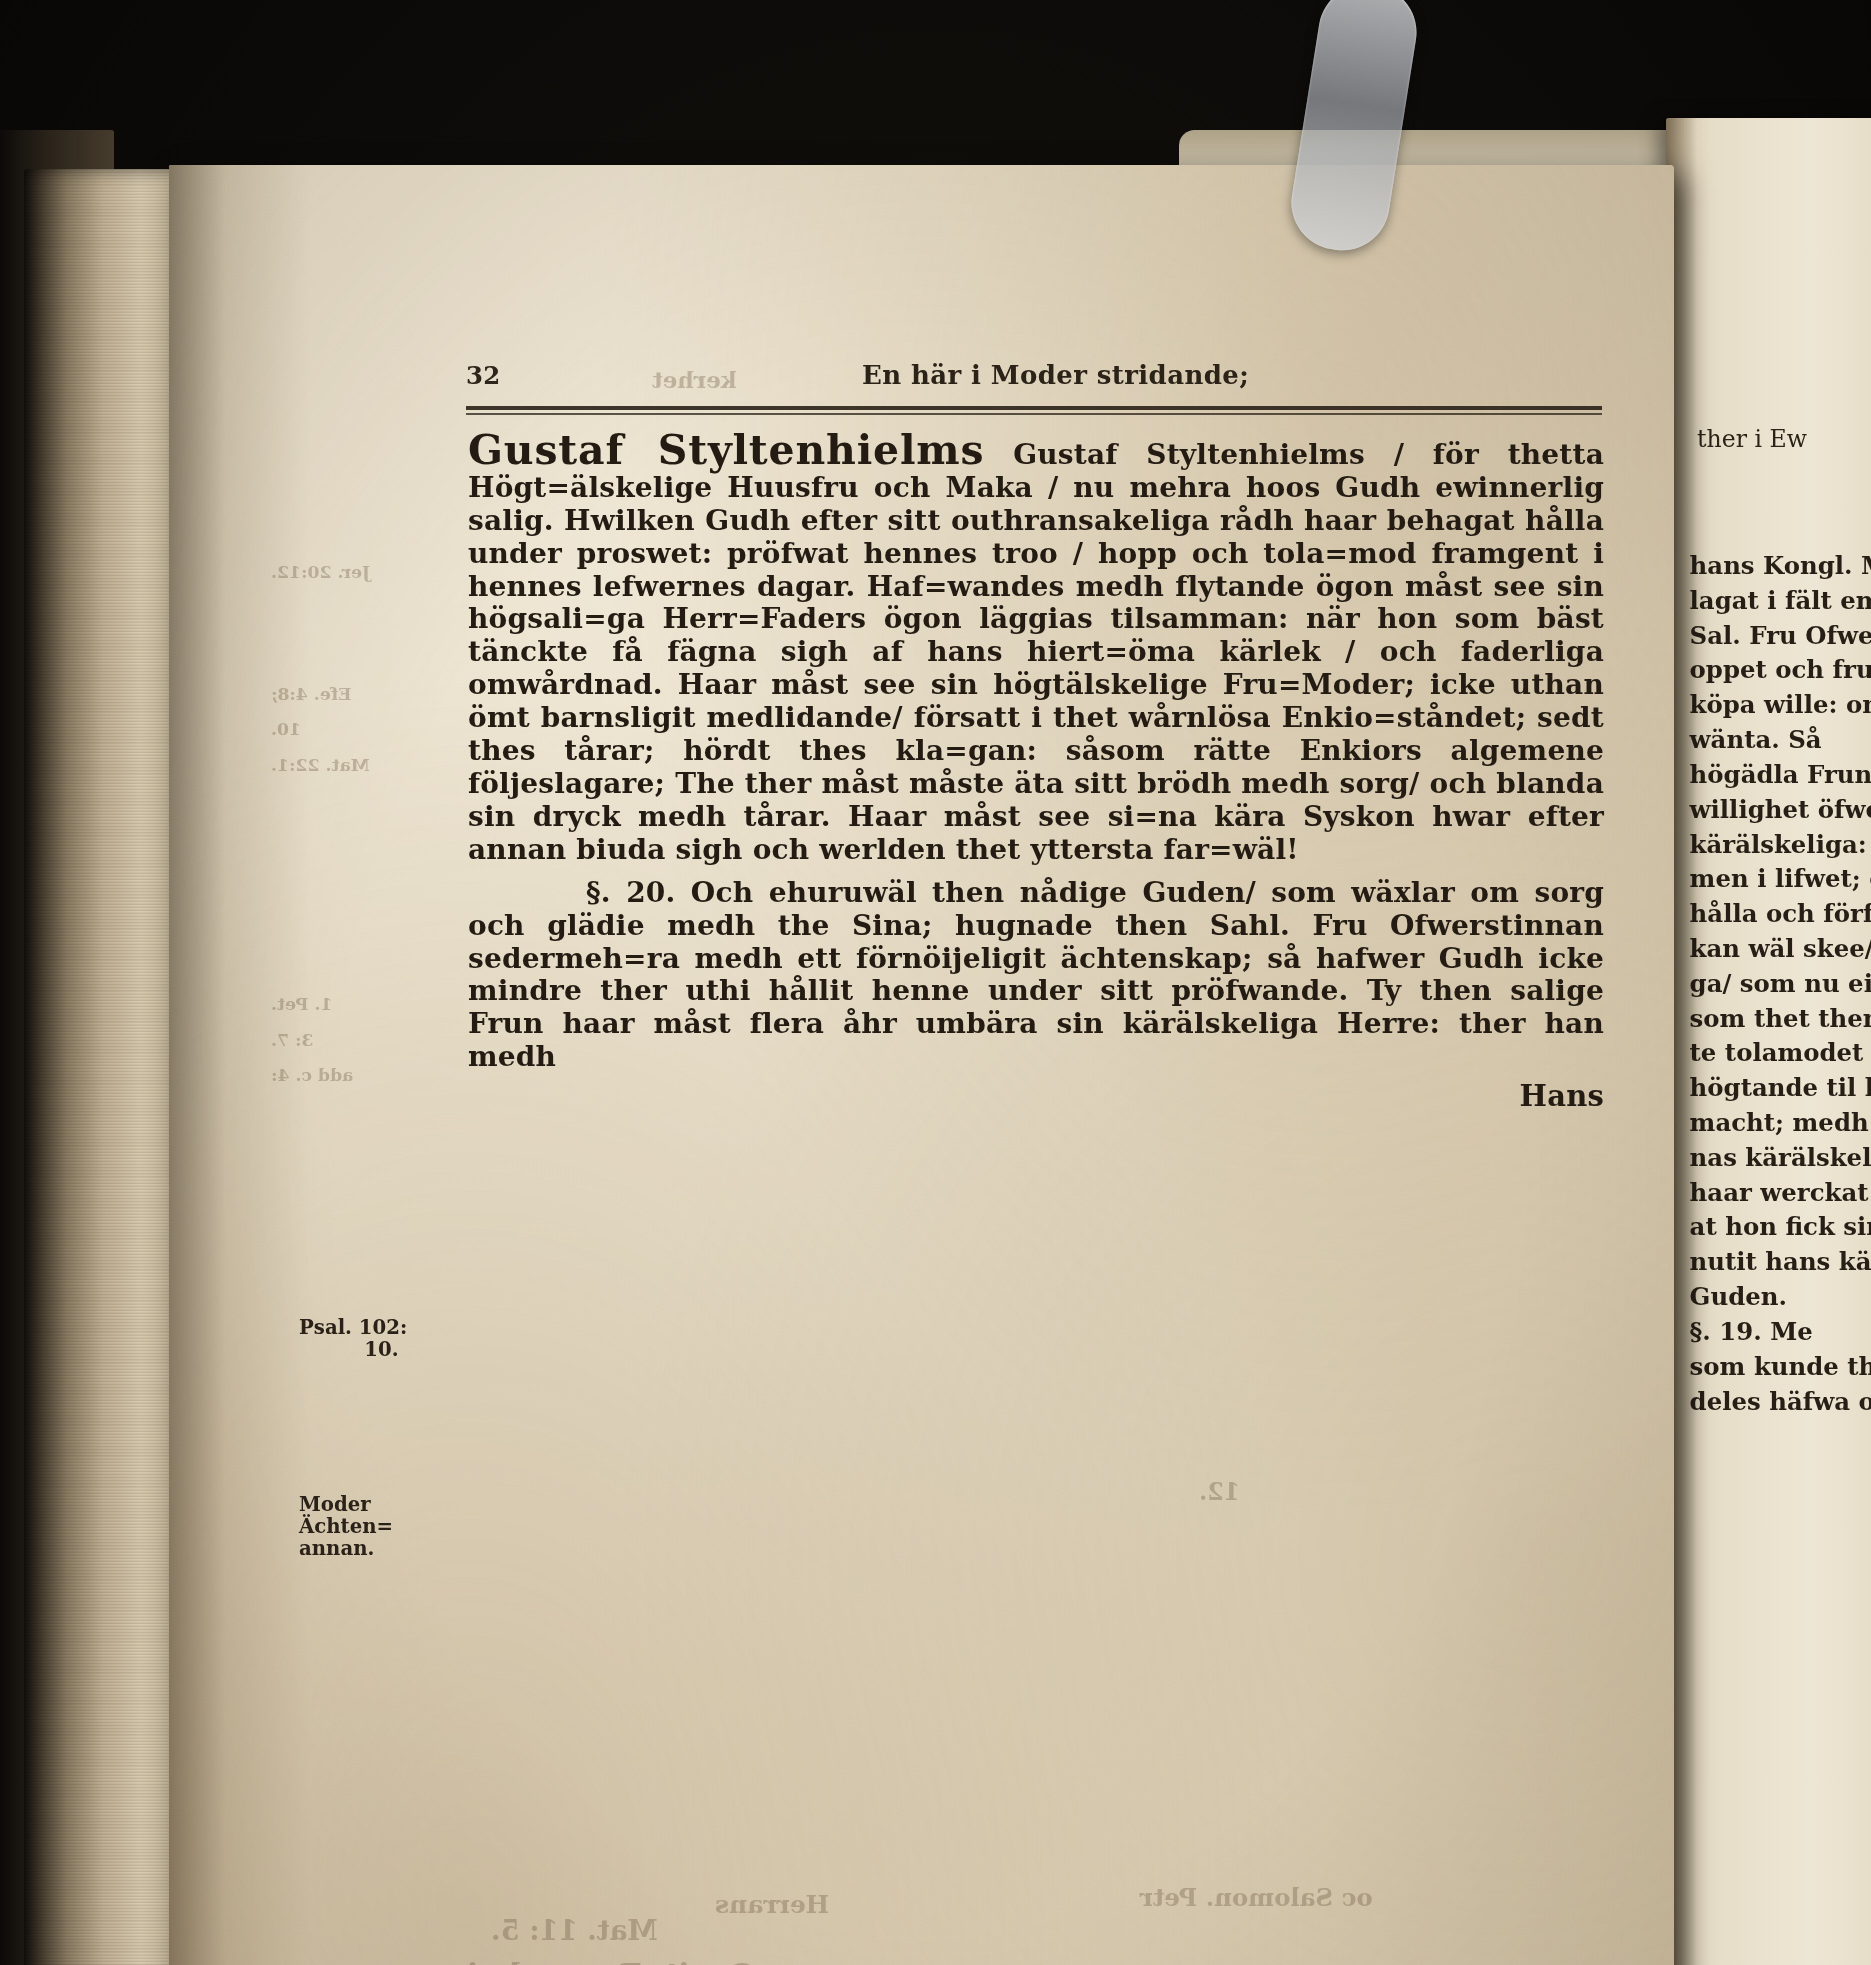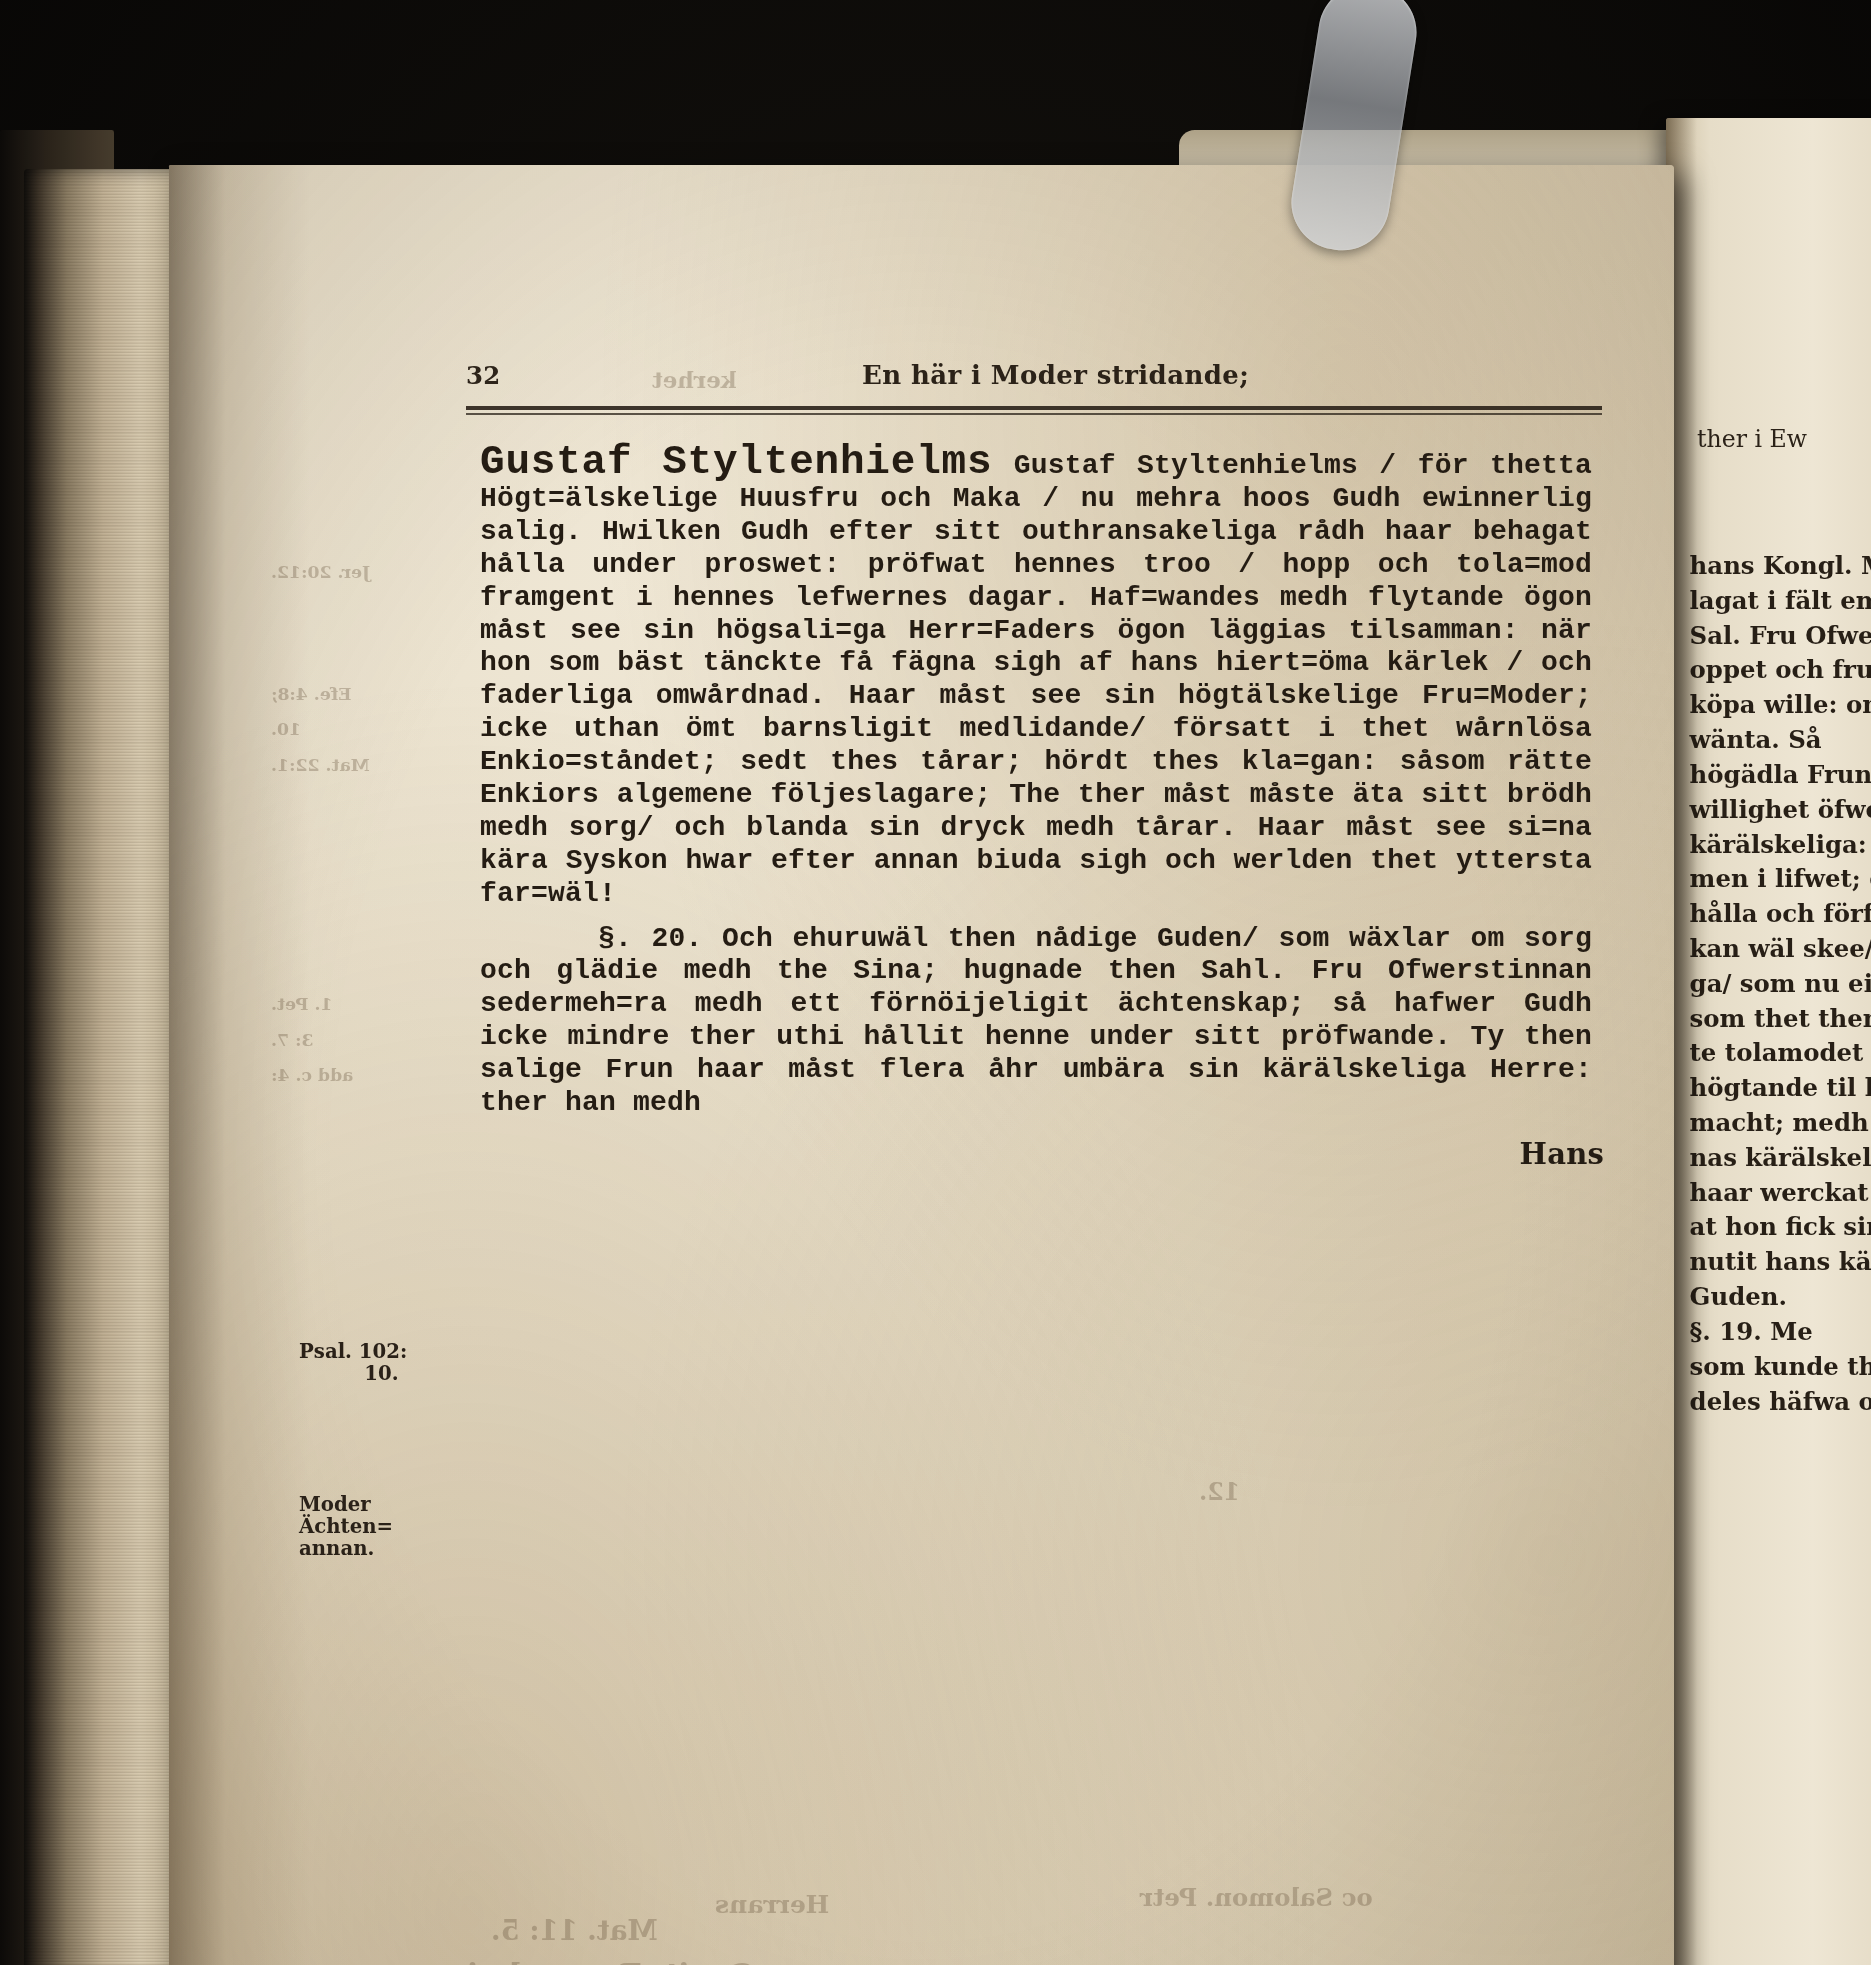--- a/index.html
+++ b/index.html
@@ -199,21 +199,21 @@
     top: 430px;
     width: 1136px;
     font-family: "DejaVu Serif", serif;
     color: #241c13;
     font-size: 28px;
     line-height: 1.175;
     text-align: justify;
     letter-spacing: 0.2px;
     font-weight: 600;
   }
-  .body p { margin: 12px; font-family: Liberation Mono, monospace; }
+  .body p { margin: 0; }
   .dropcaps {
     font-size: 41px;
     font-weight: 700;
     letter-spacing: 0.8px;
     line-height: 1.0;
   }
   .sec-indent { display: inline-block; width: 118px; }
 
   .catchword {
     position: absolute;
@@ -232,21 +232,20 @@
     color: #2a2118;
     font-weight: 700;
     font-size: 19.7px;
     line-height: 1.12;
     text-align: left;
   }
   .marg-psalm {
     left: 299px;
     top: 1317px;
     width: 165px;
-    margin-top: 24px;
   }
   .marg-psalm .ln2 { display:block; text-align: center; }
   .marg-under {
     left: 299px;
     top: 1494px;
     width: 157px;
   }
 
   
   .ghost {

